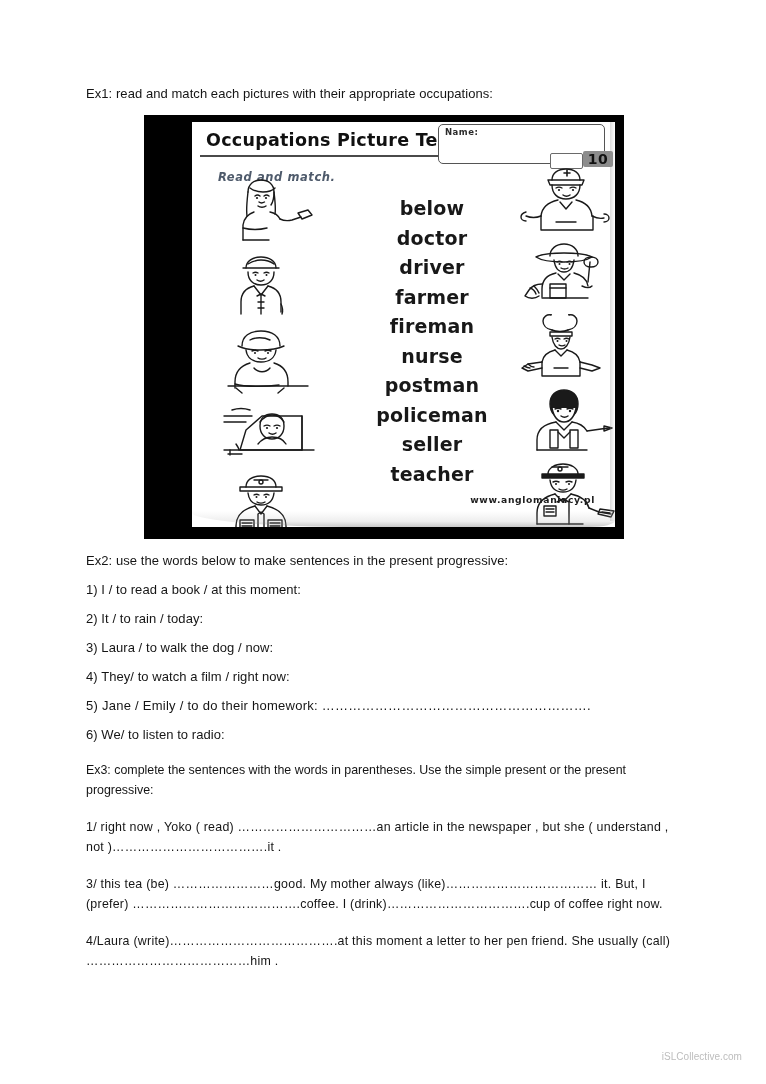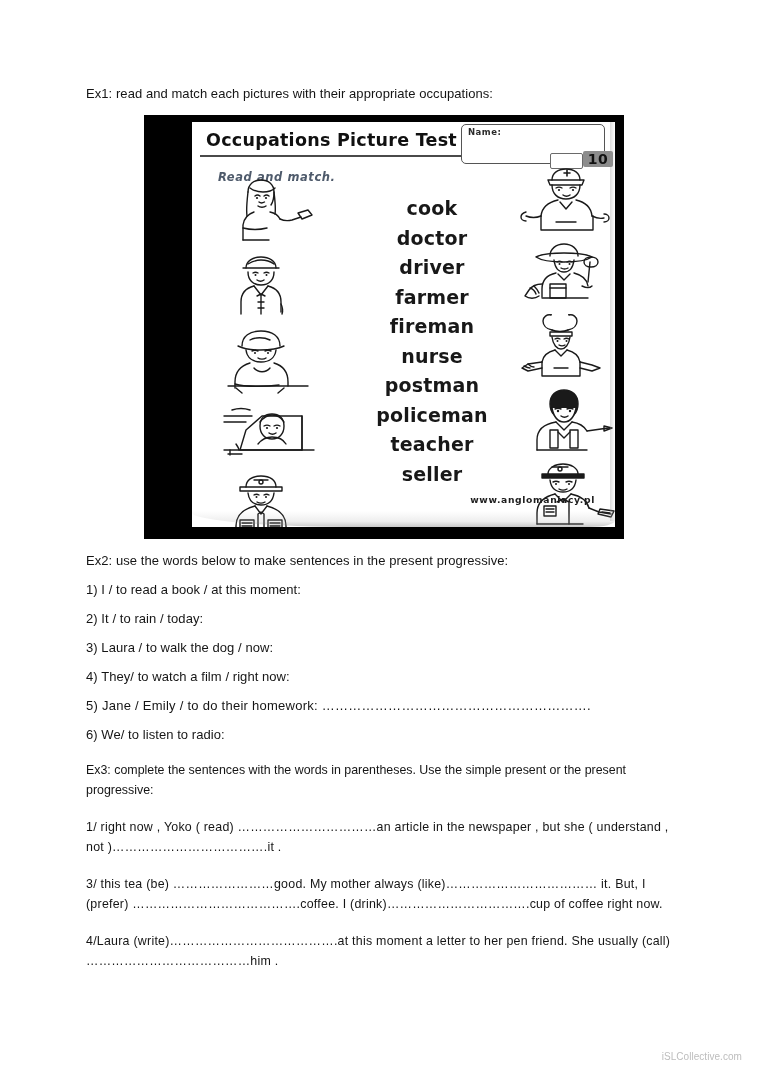--- a/index.html
+++ b/index.html
@@ -107,21 +107,21 @@
     top: 33px;
     width: 300px;
     height: 2px;
     background: #4a4a4a;
   }
 
   .name-box {
     position: absolute;
     right: 10px;
     top: 2px;
-    width: 144px;
+    width: 167px;
     height: 40px;
     border: 1.6px solid #555;
     border-radius: 5px;
     background: #fff;
     box-sizing: border-box;
   }
   .name-label {
     position: absolute;
     left: 6px;
     top: 2px;
@@ -439,30 +439,30 @@
                 <path d="M36 47h8M36 50h8"></path>
                 <path d="M79 46l10 4 12 2"></path>
                 <path d="M90 47l14 2-3 6-13-3z"></path>
                 <path d="M92 50l8 1"></path>
                 <path d="M27 62h46"></path>
               </svg>
             </div>
           </div>
 
           <div class="word-col">
-            <div class="word">cook</div>
+            <div class="word">below</div>
             <div class="word">doctor</div>
             <div class="word">driver</div>
             <div class="word">farmer</div>
             <div class="word">fireman</div>
             <div class="word">nurse</div>
             <div class="word">postman</div>
             <div class="word">policeman</div>
+            <div class="word">seller</div>
             <div class="word">teacher</div>
-            <div class="word">seller</div>
           </div>
 
           <div class="ws-url">www.anglomaniacy.pl</div>
 
           <div class="ws-rightedge"></div>
           <div class="ws-curl"></div>
         </div>
       </div>
     </div>
 

